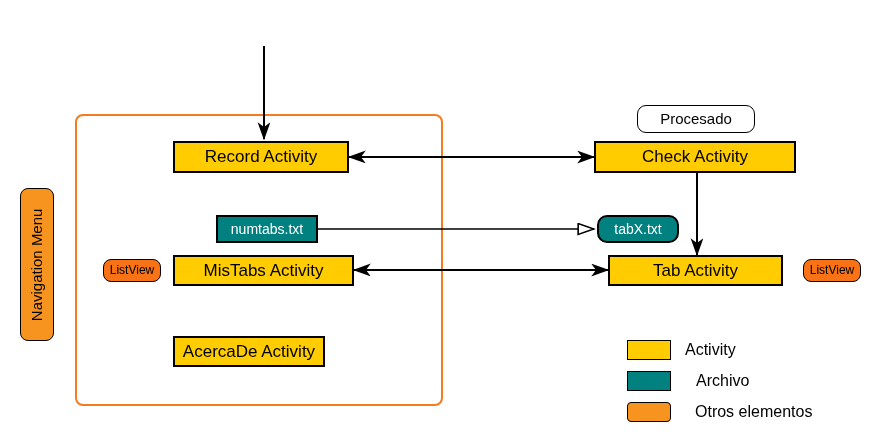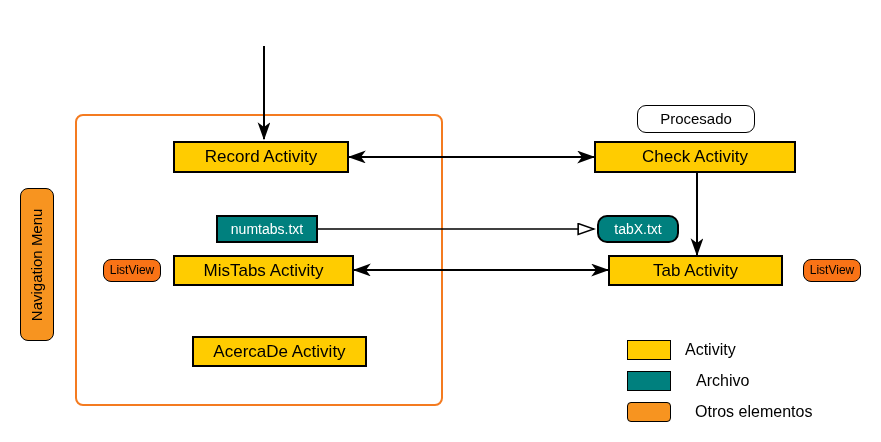--- a/index.html
+++ b/index.html
@@ -159,21 +159,21 @@
   <div class="node file" style="left:597px; top:215px; width:82px; height:28px;border-radius:10px;">tabX.txt</div>
 
   <div class="node other" style="left:103px; top:259px; width:58px; height:23px;">ListView</div>
 
   <div class="node activity" style="left:173px; top:255px; width:181px; height:31px;">MisTabs Activity</div>
 
   <div class="node activity" style="left:608px; top:255px; width:175px; height:31px;">Tab Activity</div>
 
   <div class="node other" style="left:803px; top:259px; width:58px; height:23px;">ListView</div>
 
-  <div class="node activity" style="left:173px; top:336px; width:175px; height:31px;margin-left:19px;">AcercaDe Activity</div>
+  <div class="node activity" style="left:173px; top:336px; width:152px; height:31px;">AcercaDe Activity</div>
 
   <div class="node navmenu" style="left:20px; top:188px; width:34px; height:153px;">
     <span class="vtext">Navigation Menu</span>
   </div>
 
   <div class="legend" style="left:627px; top:340px; width:230px; height:90px;">
     <div class="legend-row" style="left:0px; top:0px;">
       <span class="legend-swatch sw-activity"></span>
       <span class="legend-label">Activity</span>
     </div>

